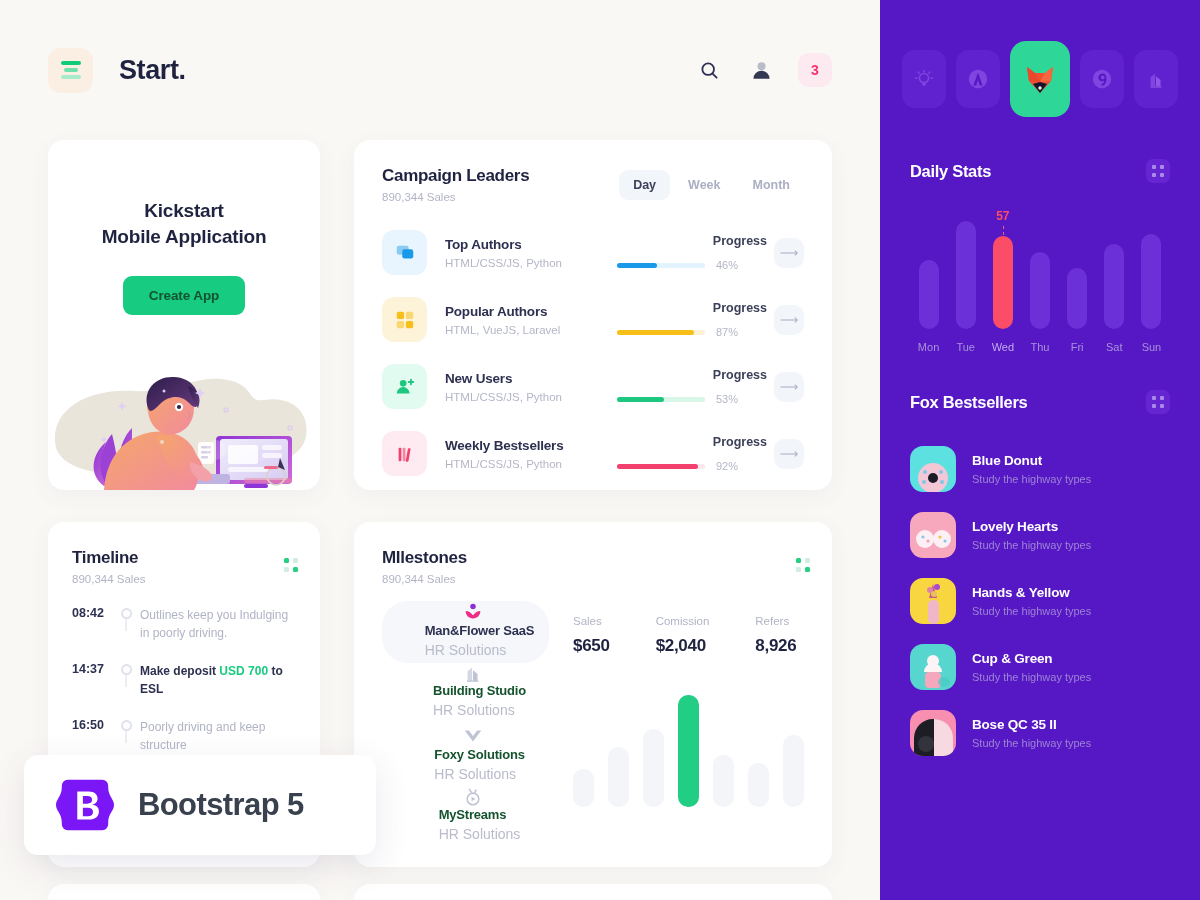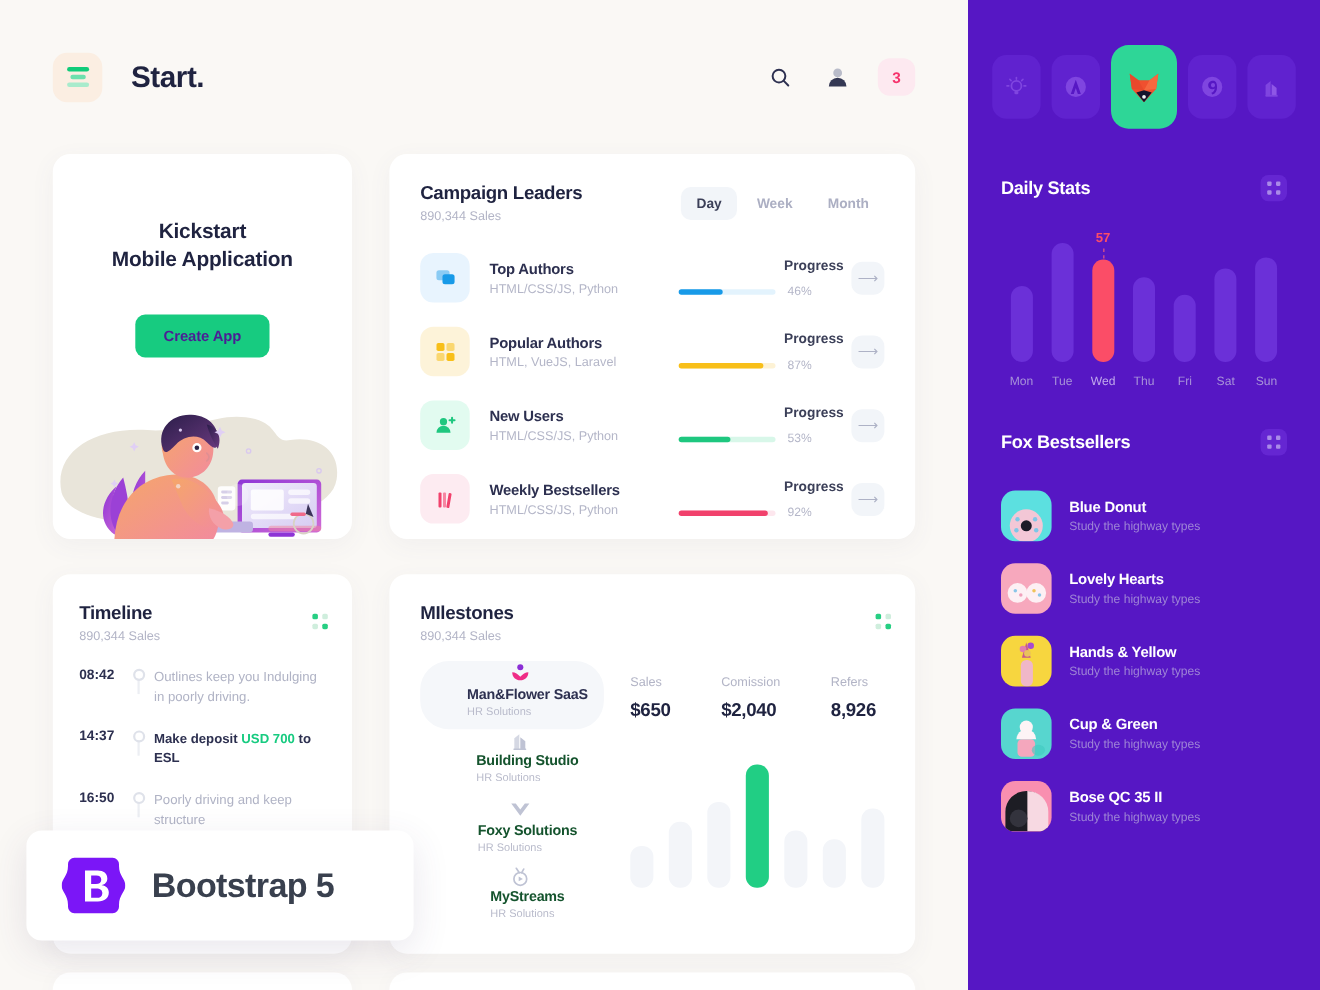--- a/index.html
+++ b/index.html
@@ -64,22 +64,22 @@
   .grid-row { display: flex; gap: 34px; padding: 0 48px; }
 
   
   .kick { width: 272px; height: 350px; position: relative; overflow: hidden; }
   .kick h2 {
     text-align: center; margin-top: 58px;
     font-size: 19px; font-weight: 700; color: #1f2340; line-height: 1.38;
     letter-spacing: -0.2px;
   }
   .kick .cta {
-    display: block; margin: 36px auto 0;
-    background: #17cb80; color: #4c1d95;
+    display: block; margin: 26px auto 0;
+    background: #17cb80; color: #14532d;
     border: none; border-radius: 9px;
     padding: 12px 26px;
     font-size: 13.5px; font-weight: 700;
     font-family: "Liberation Sans", sans-serif;
     cursor: pointer;
     letter-spacing: -0.1px;
   }
   .illus { position: absolute; left: 0; bottom: 0; width: 272px; height: 140px; }
 
   
@@ -135,21 +135,21 @@
   
   .ms { width: 478px; height: 345px; padding: 26px 28px 0; position: relative; overflow: hidden; }
   .ms-body { display: flex; margin-top: 16px; }
   .ms-left { width: 195px; }
   .ms-row { display:flex; align-items:center; height: 62px; padding-left: 14px; border-radius: 26px; cursor:pointer;flex-direction:column;}
   .ms-row.on { background: #f5f7fa; }
   .ms-ico { width: 26px; flex:none; display:flex; align-items:center; justify-content:center;}
   .ms-txt { margin-left: 14px; }
   .ms-name { font-size: 13px; font-weight: 700; color: #14532d; letter-spacing:-0.2px;}
   .ms-name.on { color: #2d3050; }
-  .ms-sub { font-size: 10px; color: #b9bbcb; margin-top: 4px; }
+  .ms-sub { font-size: 14px; color: #b9bbcb; margin-top: 4px; }
   .ms-right { flex: 1; padding-left: 24px; }
   .stats3 { display: flex; gap: 46px; padding-top: 14px; }
   .st-lbl { font-size: 11.5px; color: #b2b4c6; }
   .st-val { font-size: 17px; font-weight: 700; color: #1f2340; margin-top: 9px; letter-spacing:-0.3px;}
   .ms-chart { display:flex; align-items: flex-end; gap: 14px; height: 125px; margin-top: 26px; }
   .ms-bar { width: 21px; border-radius: 10px; background: #f3f5f9; }
   .ms-bar.on { background: #21ce84; }
 
   
   .peek { position: absolute; bottom: 0; left: 48px; display: flex; gap: 34px; }

